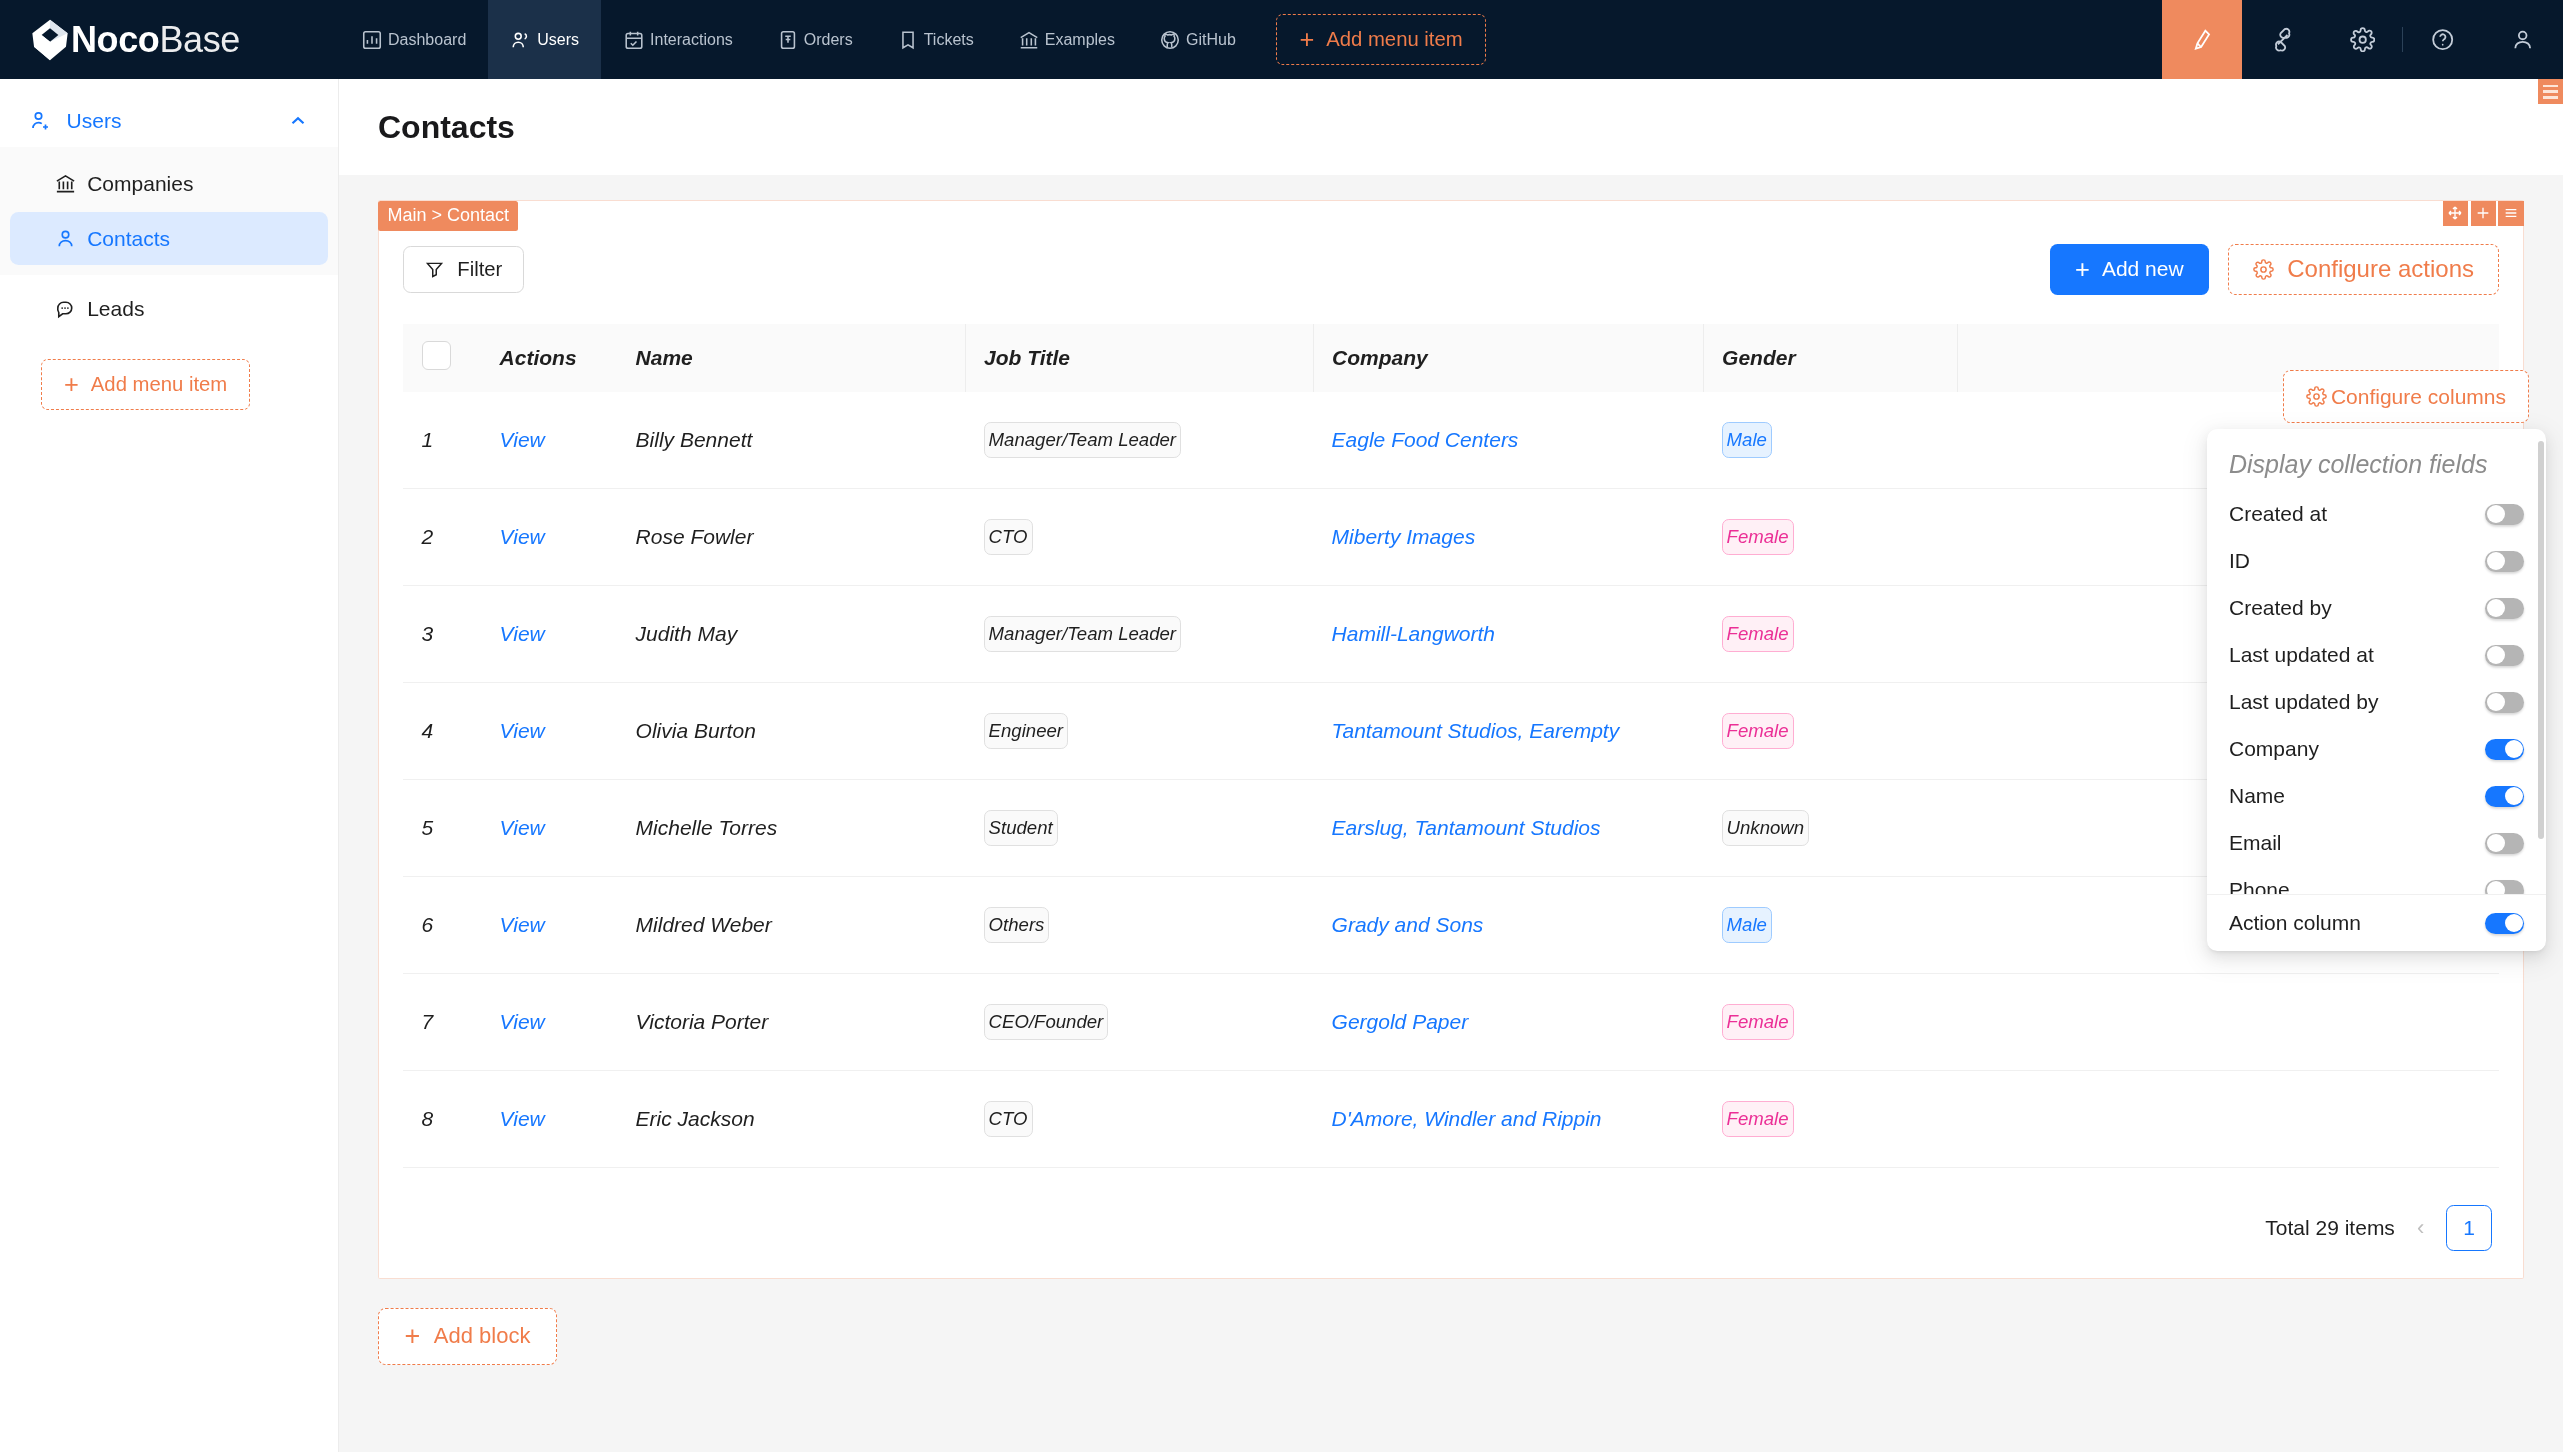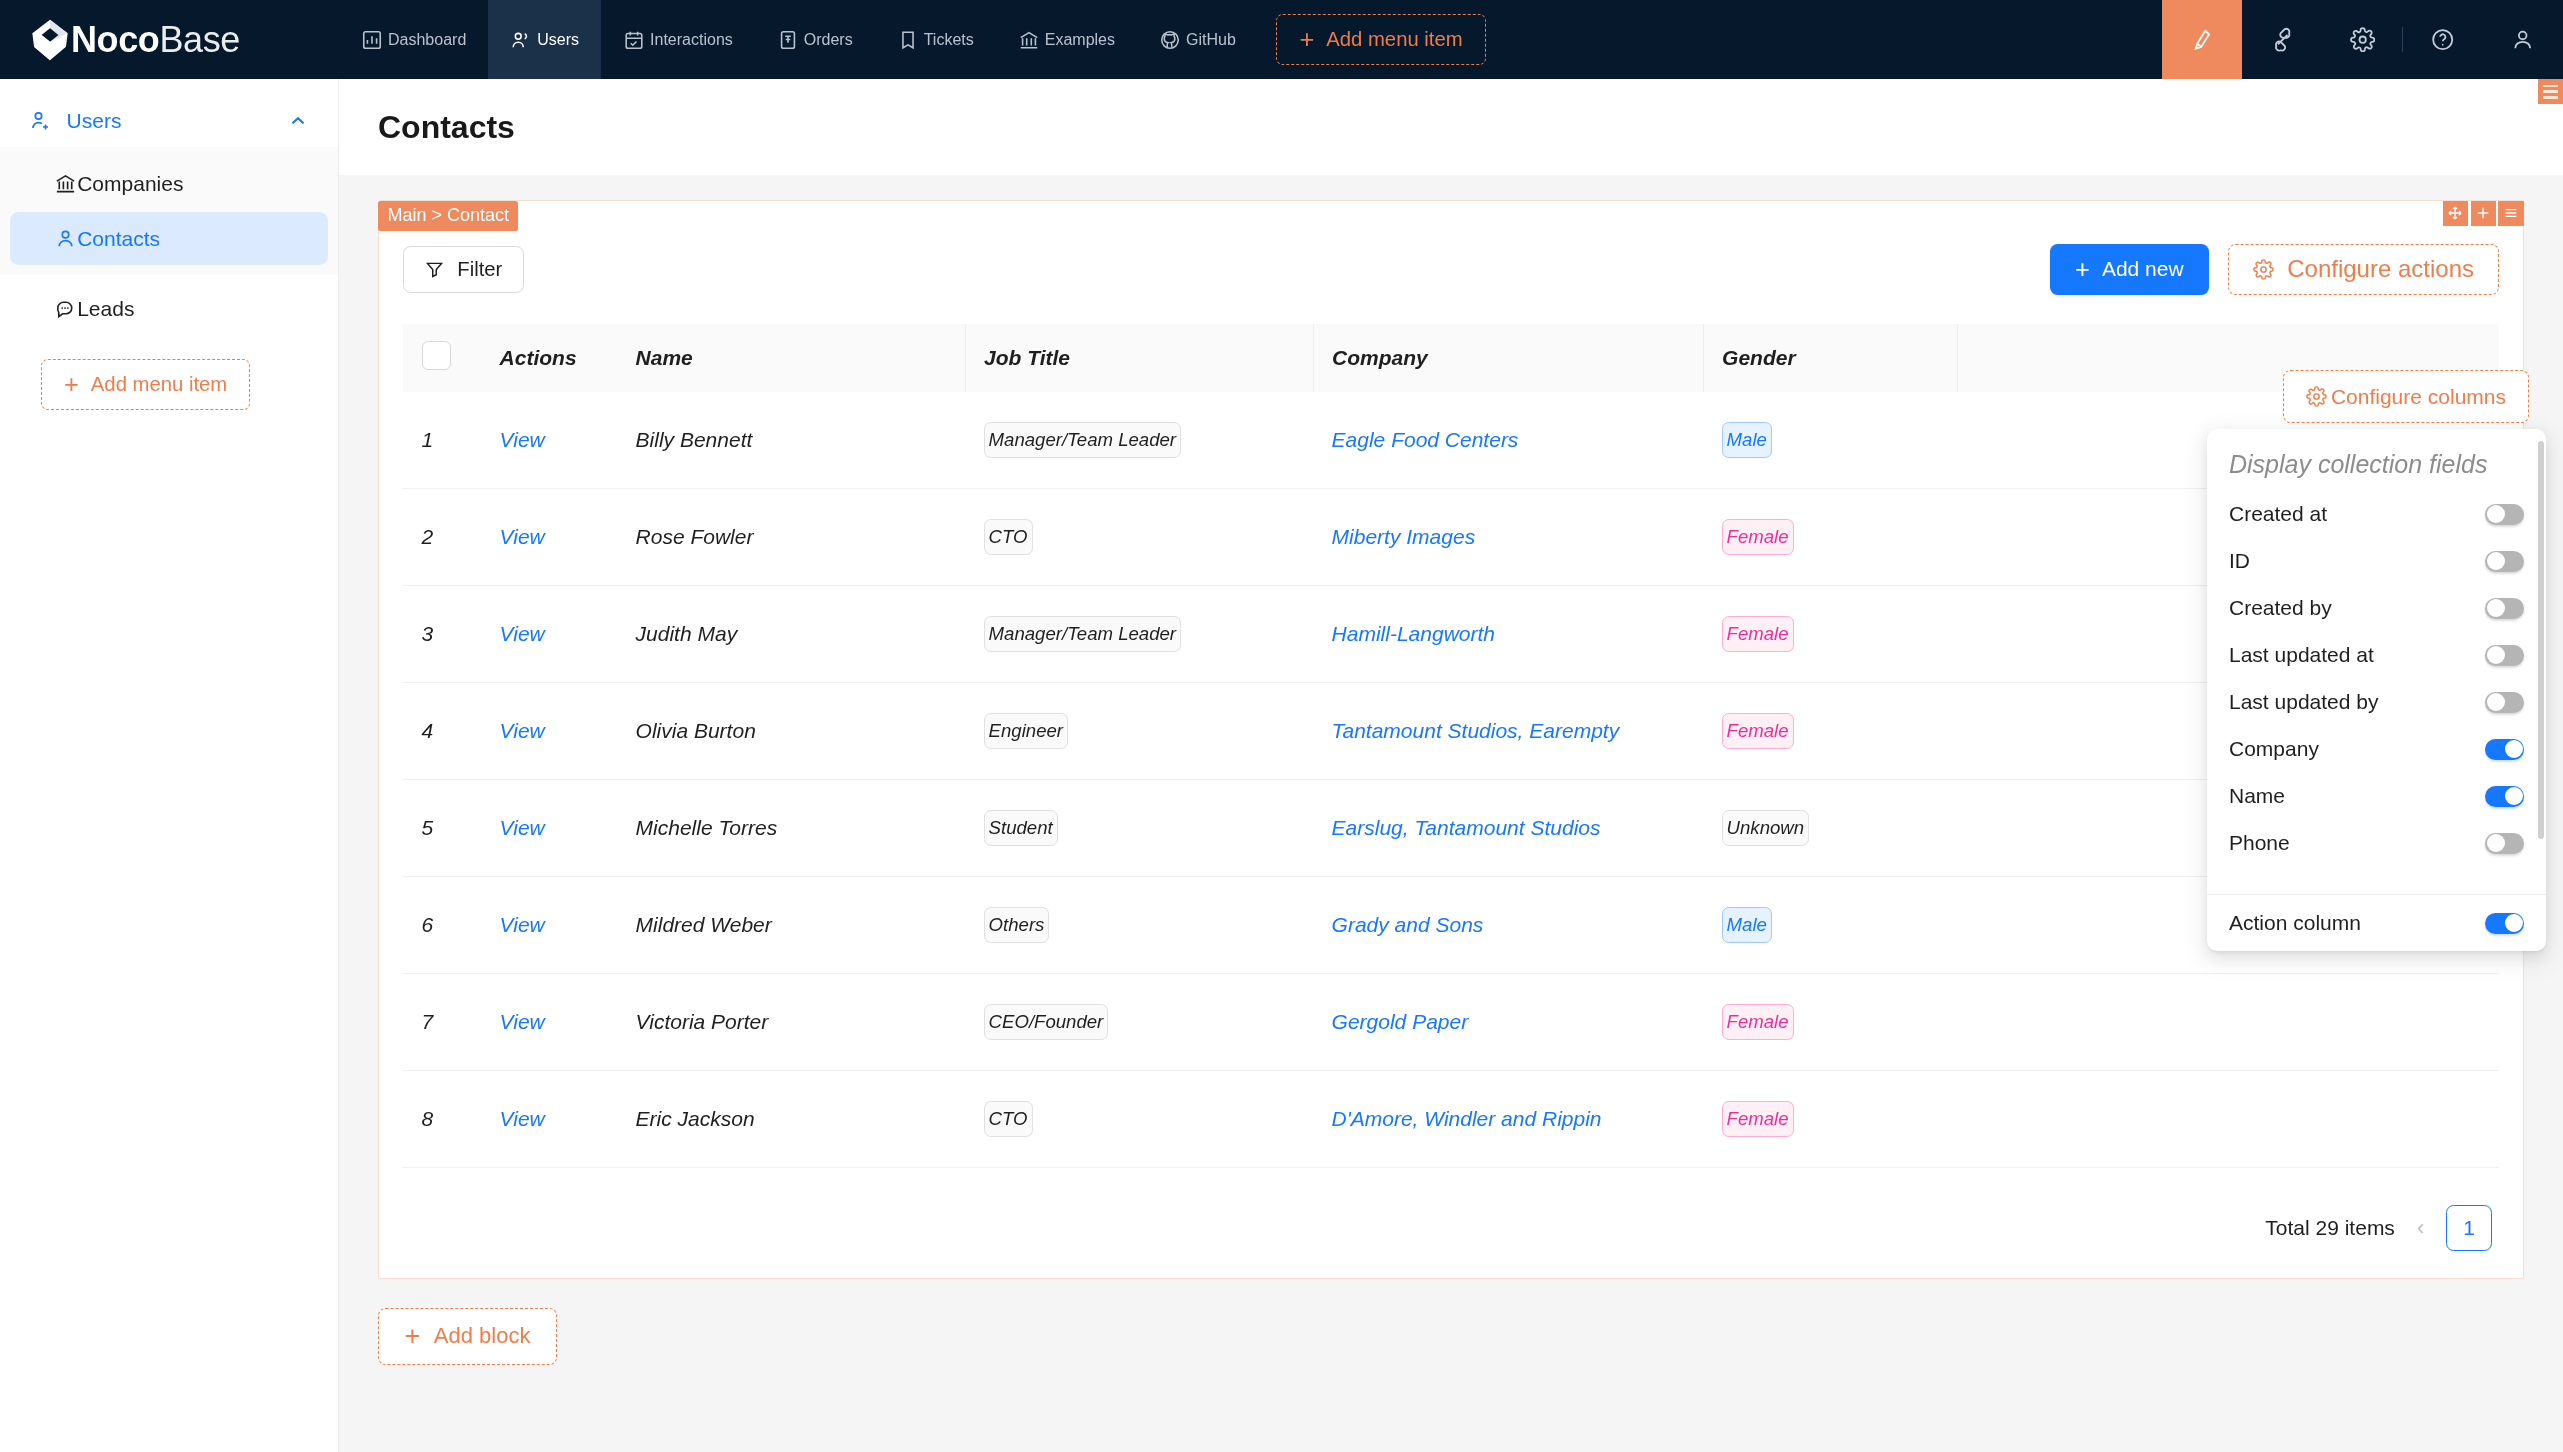--- a/index.html
+++ b/index.html
@@ -66,21 +66,21 @@
     width: 339px; flex: none; background: #ffffff; padding-top: 15.3px;
     border-right: 0.8px solid #ececec; position: relative;
   }
   .side-group-head {
     display: flex; align-items: center; gap: 13.6px;
     height: 53px; padding: 0 29px; color: #1677ff; font-size: 21px; cursor: pointer;
   }
   .side-group-head .caret { margin-left: auto; }
   .side-sub { background: #fafafa; padding: 8.5px 0; }
   .side-item {
-    display: flex; align-items: center; gap: 0;
+    display: flex; align-items: center; gap: 10px;
     height: 53px; margin: 1.7px 10.2px; padding: 0 0 0 44px;
     border-radius: 8.5px; font-size: 21px; color: #1f1f1f; cursor: pointer;
   }
   .side-item.selected { background: #dceaff; color: #1677ff; }
   .side-item.plain { background: transparent; }
   .side-leads { margin-top: 6.8px; }
   .side-add {
     display: inline-flex; align-items: center; gap: 12px;
     margin: 22px 0 0 41px; padding: 12px 22px;
     border: 1.7px dashed #f07c4a; border-radius: 6.8px; color: #f07c4a;
@@ -583,20 +583,26 @@
             <i></i>
           </span>
         </div>
         <div class="dd-row">
           <span>Name</span>
           <span class="switch on">
             <i></i>
           </span>
         </div>
         <div class="dd-row">
+          <span>Email</span>
+          <span class="switch">
+            <i></i>
+          </span>
+        </div>
+        <div class="dd-row">
           <span>Phone</span>
           <span class="switch">
             <i></i>
           </span>
         </div>
       </div>
     <div class="dd-scrollbar"></div>
   </div>
   <div class="dd-divider"></div>
   <div class="dd-footer">

